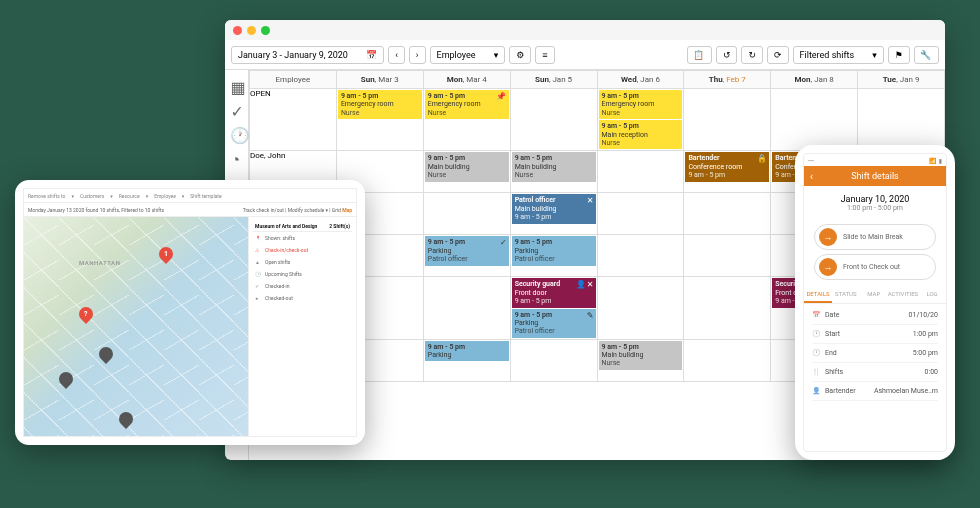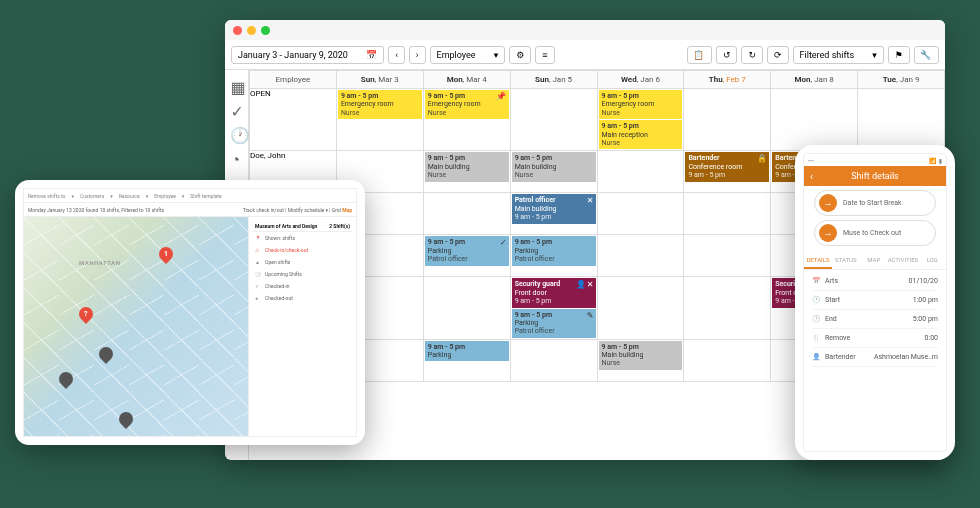--- a/index.html
+++ b/index.html
@@ -296,54 +296,58 @@
 <div class="phone">
   <div class="phone-inner">
     <div class="ph-status">
         <span>•••</span>
         <span>📶 ▮</span>
       </div>
     <div class="ph-header">
       <span class="ph-back">‹</span>
       <span>Shift details</span>
     </div>
+    <div class="ph-date">
+      <div>January 10, 2020</div>
+      <div class="t">1:00 pm - 5:00 pm</div>
+    </div>
     <div class="slide-btn">
         <div class="slide-circ">→</div>
-        <span>Date to Start Break</span>
+        <span>Slide to Main Break</span>
       </div>
     <div class="slide-btn">
         <div class="slide-circ">→</div>
-        <span>Muse to Check out</span>
+        <span>Front to Check out</span>
       </div>
     <div class="ph-tabs">
       <div class="ph-tab active">DETAILS</div>
       <div class="ph-tab">STATUS</div>
       <div class="ph-tab">MAP</div>
       <div class="ph-tab">ACTIVITIES</div>
       <div class="ph-tab">LOG</div>
     </div>
     <div class="ph-detail">
       <div class="ph-row">
           <span class="ic">📅</span>
-          <span class="lbl">Arts</span>
+          <span class="lbl">Date</span>
           <span>01/10/20</span>
         </div>
       <div class="ph-row">
           <span class="ic">🕐</span>
           <span class="lbl">Start</span>
           <span>1:00 pm</span>
         </div>
       <div class="ph-row">
           <span class="ic">🕐</span>
           <span class="lbl">End</span>
           <span>5:00 pm</span>
         </div>
       <div class="ph-row">
           <span class="ic">🍴</span>
-          <span class="lbl">Remove</span>
+          <span class="lbl">Shifts</span>
           <span>0:00</span>
         </div>
       <div class="ph-row">
           <span class="ic">👤</span>
           <span class="lbl">Bartender</span>
           <span>Ashmoelan Muse..m</span>
         </div>
     </div>
   </div>
 </div>

